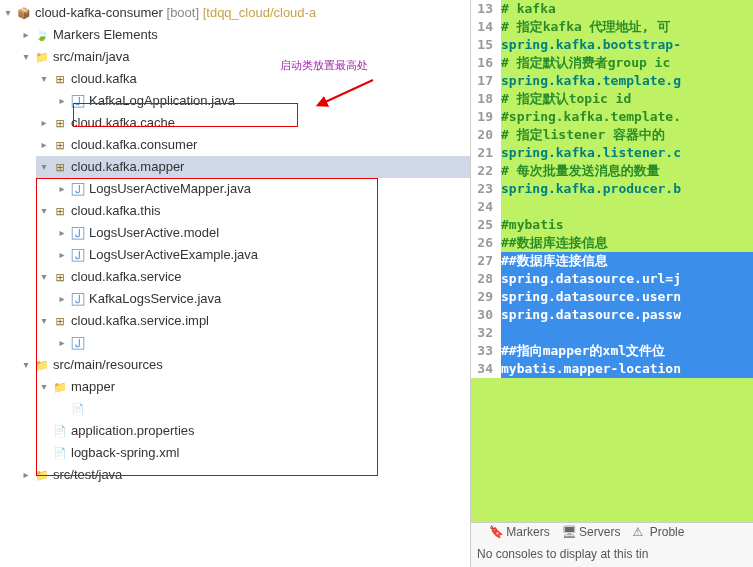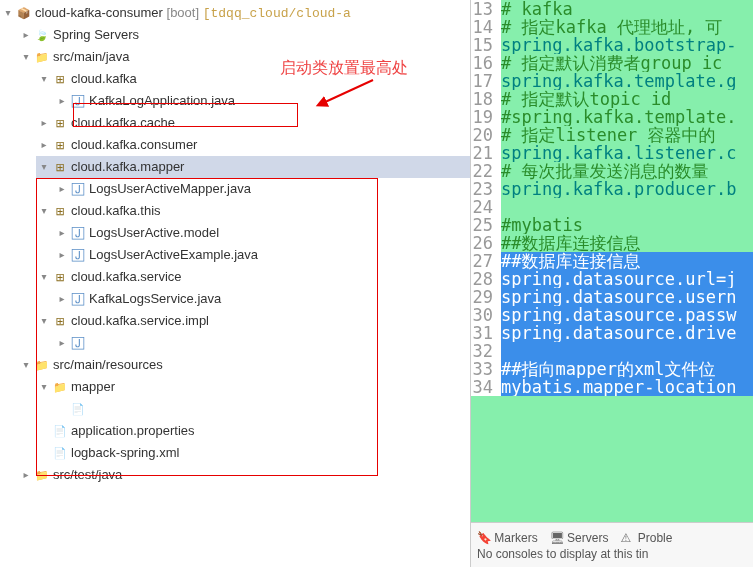--- a/index.html
+++ b/index.html
@@ -53,50 +53,51 @@
     }
     .icon-project { color: #8a6d1e; }
     .icon-spring { color: #6db33f; }
     .icon-folder { color: #c09553; }
     .icon-package { color: #8a6d1e; }
     .icon-java { color: #5b8fc7; }
     .icon-xml { color: #7a7a7a; }
     .icon-prop { color: #7a7a7a; }
     .label { color: #333; }
     .label .boot { color: #888; }
-    .label .path { color: #c8a24a; font-family: Liberation Mono, monospace; }
+    .label .path { color: #c8a24a; }
     .children { padding-left: 18px; }
     .red-box-small {
       position: absolute;
       border: 1px solid #e60000;
       pointer-events: none;
     }
     .red-box-large {
       position: absolute;
       border: 1px solid #e60000;
       pointer-events: none;
     }
     .annotation {
       position: absolute;
-      color: #ef4444;
-      font-size: 16px;
+      color: #a21caf;
+      font-size: 11px;
       pointer-events: none;
     }
     .arrow {
       position: absolute;
       pointer-events: none;
     }
     .arrow svg { overflow: visible; }
     
     .editor {
       flex: 1;
       font-family: Consolas, Menlo, monospace;
-      font-size: 17px;
-      background: #86efac;
+      font-size: 13px;
+      background: #bef264;
       overflow: hidden;
+      font-weight: bold;
     }
     .code-line {
       display: flex;
       height: 18px;
       line-height: 18px;
       white-space: pre;
     }
     .gutter {
       width: 30px;
       text-align: right;
@@ -120,22 +121,23 @@
       border-top: 1px solid #ccc;
       background: #f7f7f7;
       height: 45px;
       font-size: 12px;
       color: #666;
       padding: 2px 6px;
     }
     .tabs-row {
       display: flex;
       gap: 12px;
-      align-items: flex-end;
+      align-items: flex-start;
       height: 20px;
+      margin-left: 12px;
     }
     .tab-label { color: #555; }
     .tab-icon { width: 14px; height: 14px; display: inline-block; }
     .console-msg { color: #555; padding-top: 2px; }
     .selected-node { background: #d0d8e8; }
   </style>
 </head>
 <body>
 
 <div class="left-panel">
@@ -166,21 +168,21 @@
           <span>cloud-kafka-consumer</span>
           <span class="boot">[boot]</span>
           <span class="path">[tdqq_cloud/cloud-a</span>
         </span>
       </div>
       <ul class="children">
         <li>
           <div class="node">
             <span class="twisty">▸</span>
             <span class="icon icon-spring">🍃</span>
-            <span class="label">Spring Servers</span>
+            <span class="label">Markers Elements</span>
           </div>
         </li>
         <li>
           <div class="node">
             <span class="twisty">▾</span>
             <span class="icon icon-folder">📁</span>
             <span class="label">src/main/java</span>
           </div>
           <ul class="children">
             <li>
@@ -348,21 +350,20 @@
       <div class="code-line"><span class="gutter">21</span><span class="code teal">spring.kafka.listener.c</span></div>
       <div class="code-line"><span class="gutter">22</span><span class="code comment"># 每次批量发送消息的数量</span></div>
       <div class="code-line"><span class="gutter">23</span><span class="code teal">spring.kafka.producer.b</span></div>
       <div class="code-line"><span class="gutter">24</span><span class="code "></span></div>
       <div class="code-line"><span class="gutter">25</span><span class="code comment">#mybatis</span></div>
       <div class="code-line"><span class="gutter">26</span><span class="code comment">##数据库连接信息</span></div>
       <div class="code-line"><span class="gutter">27</span><span class="code sel">##数据库连接信息</span></div>
       <div class="code-line"><span class="gutter">28</span><span class="code sel">spring.datasource.url=j</span></div>
       <div class="code-line"><span class="gutter">29</span><span class="code sel">spring.datasource.usern</span></div>
       <div class="code-line"><span class="gutter">30</span><span class="code sel">spring.datasource.passw</span></div>
-      <div class="code-line"><span class="gutter">31</span><span class="code sel">spring.datasource.drive</span></div>
       <div class="code-line"><span class="gutter">32</span><span class="code sel"></span></div>
       <div class="code-line"><span class="gutter">33</span><span class="code sel">##指向mapper的xml文件位</span></div>
       <div class="code-line"><span class="gutter">34</span><span class="code sel">mybatis.mapper-location</span></div>
     </div>
   <div class="bottom-bar">
     <div class="tabs-row">
       <span>
         <span class="tab-icon">🔖</span>
         <span class="tab-label">Markers</span>
       </span>

